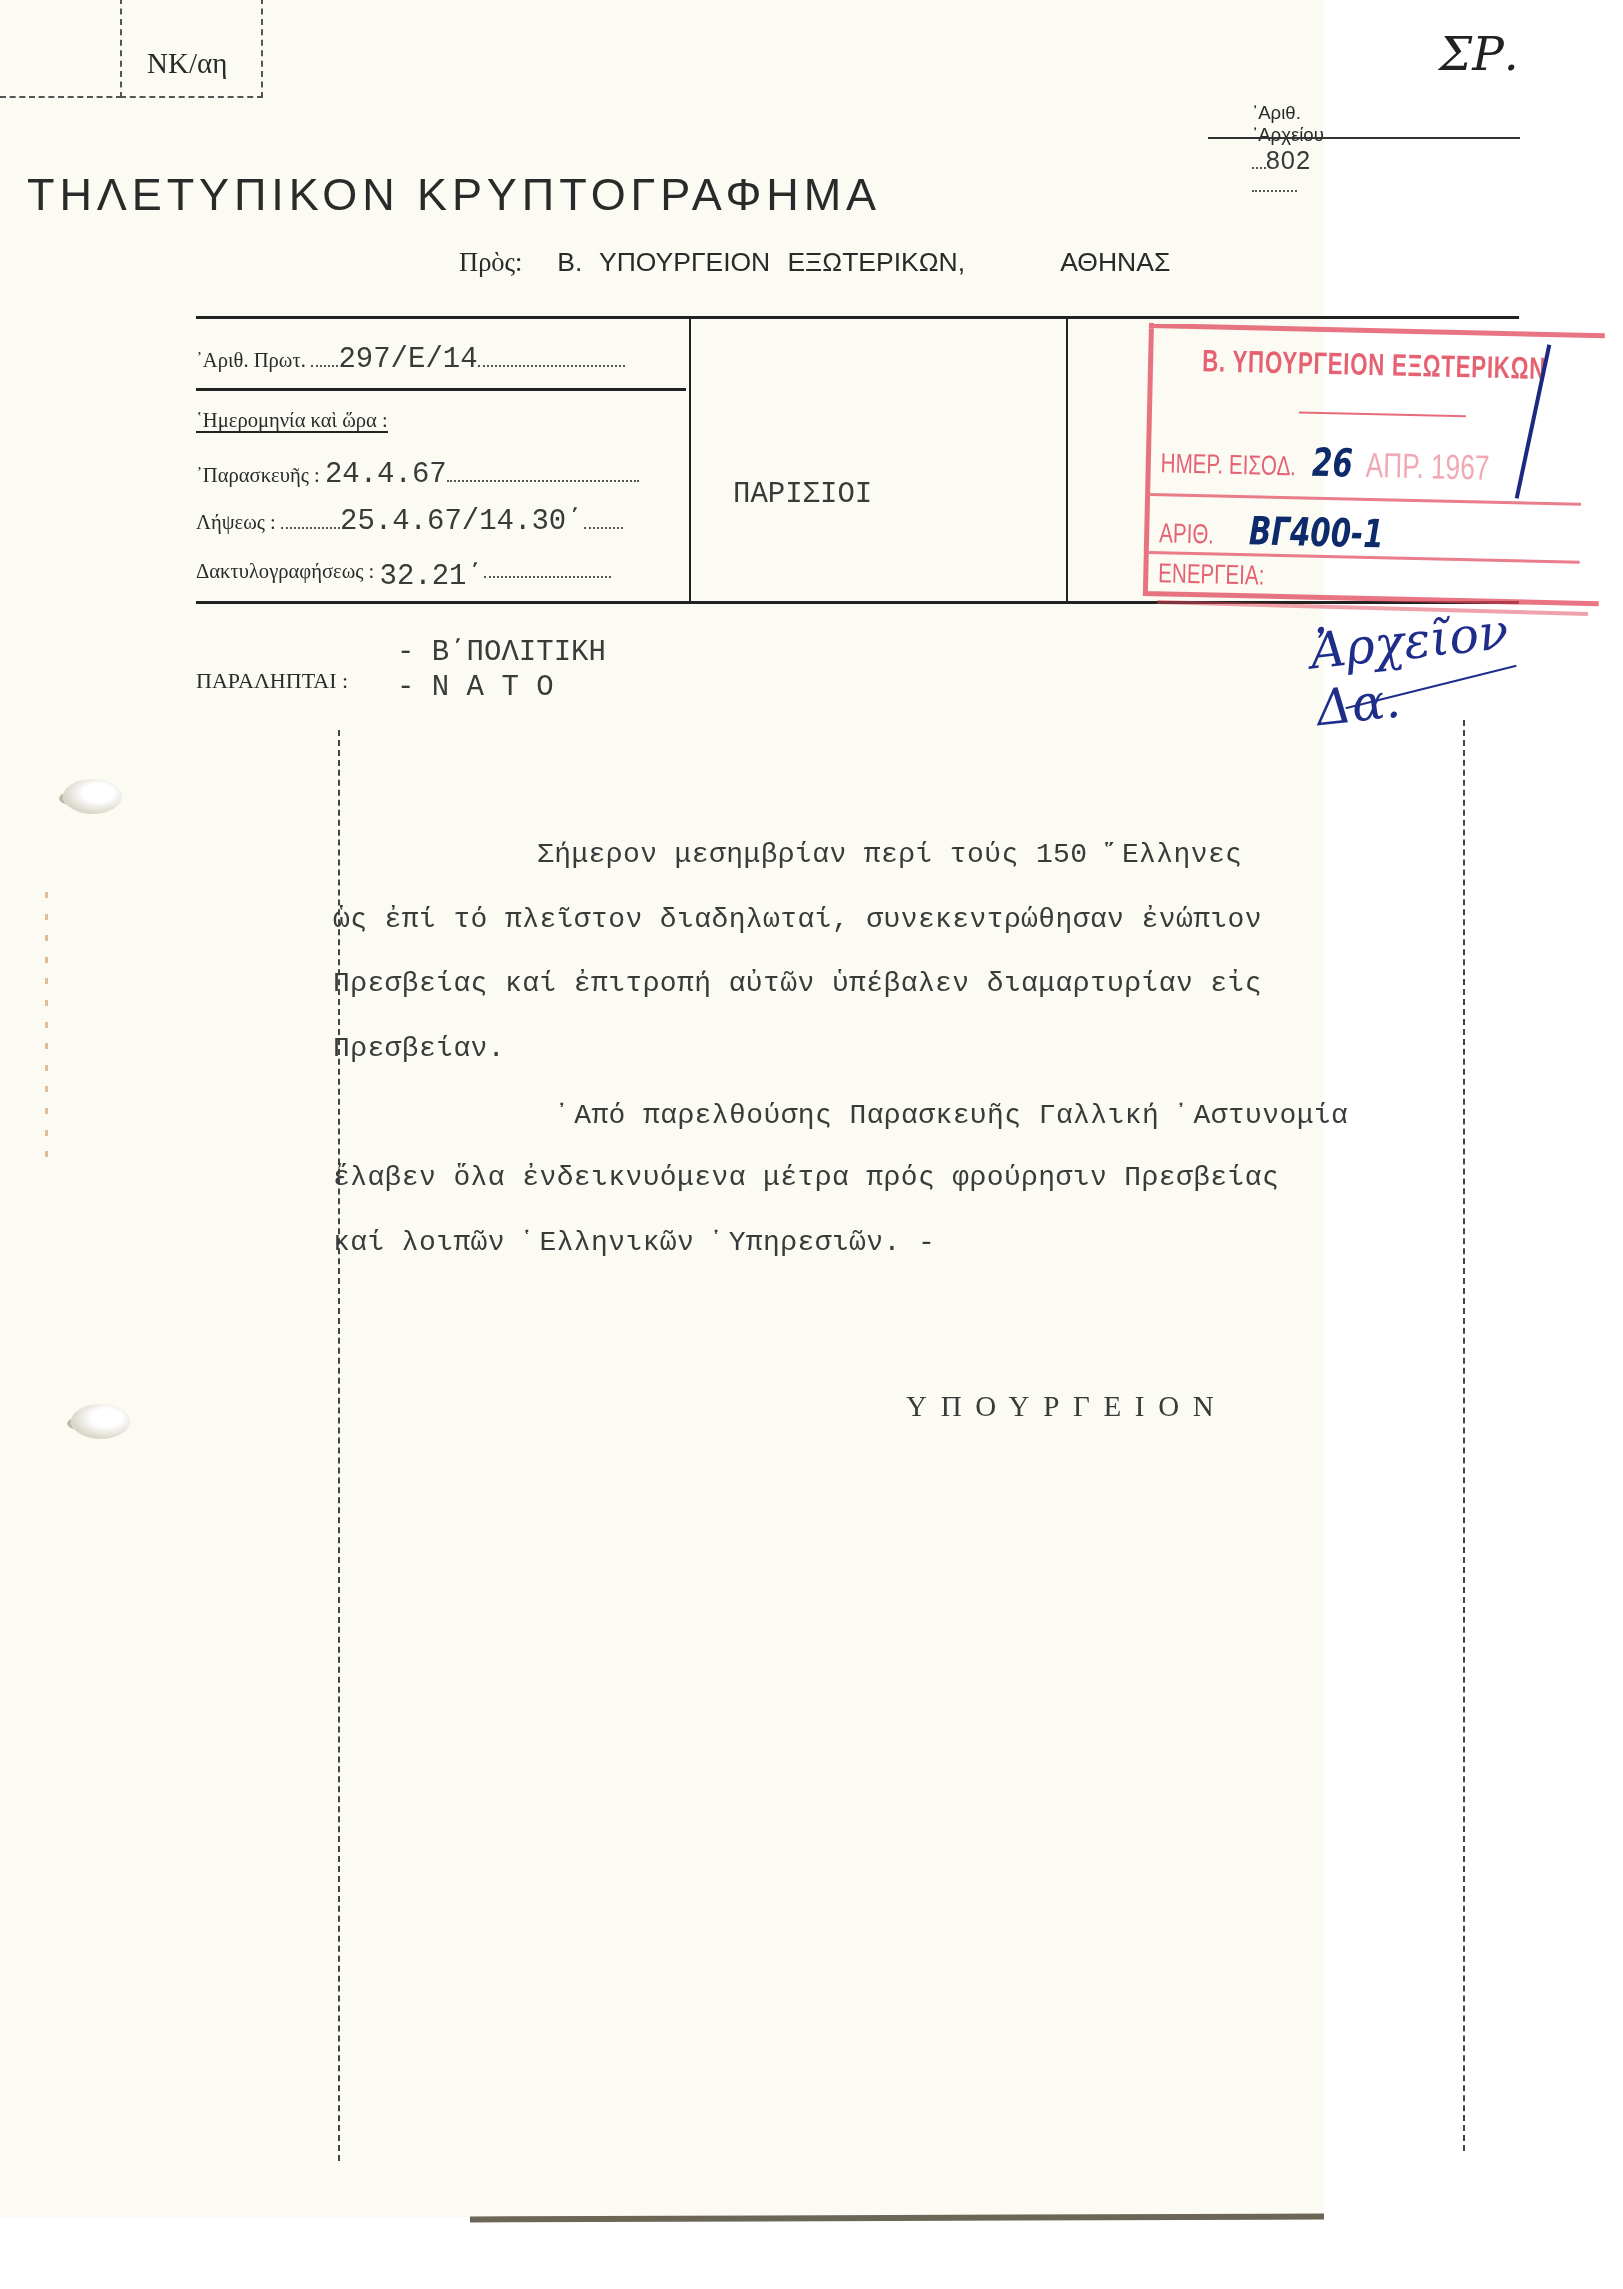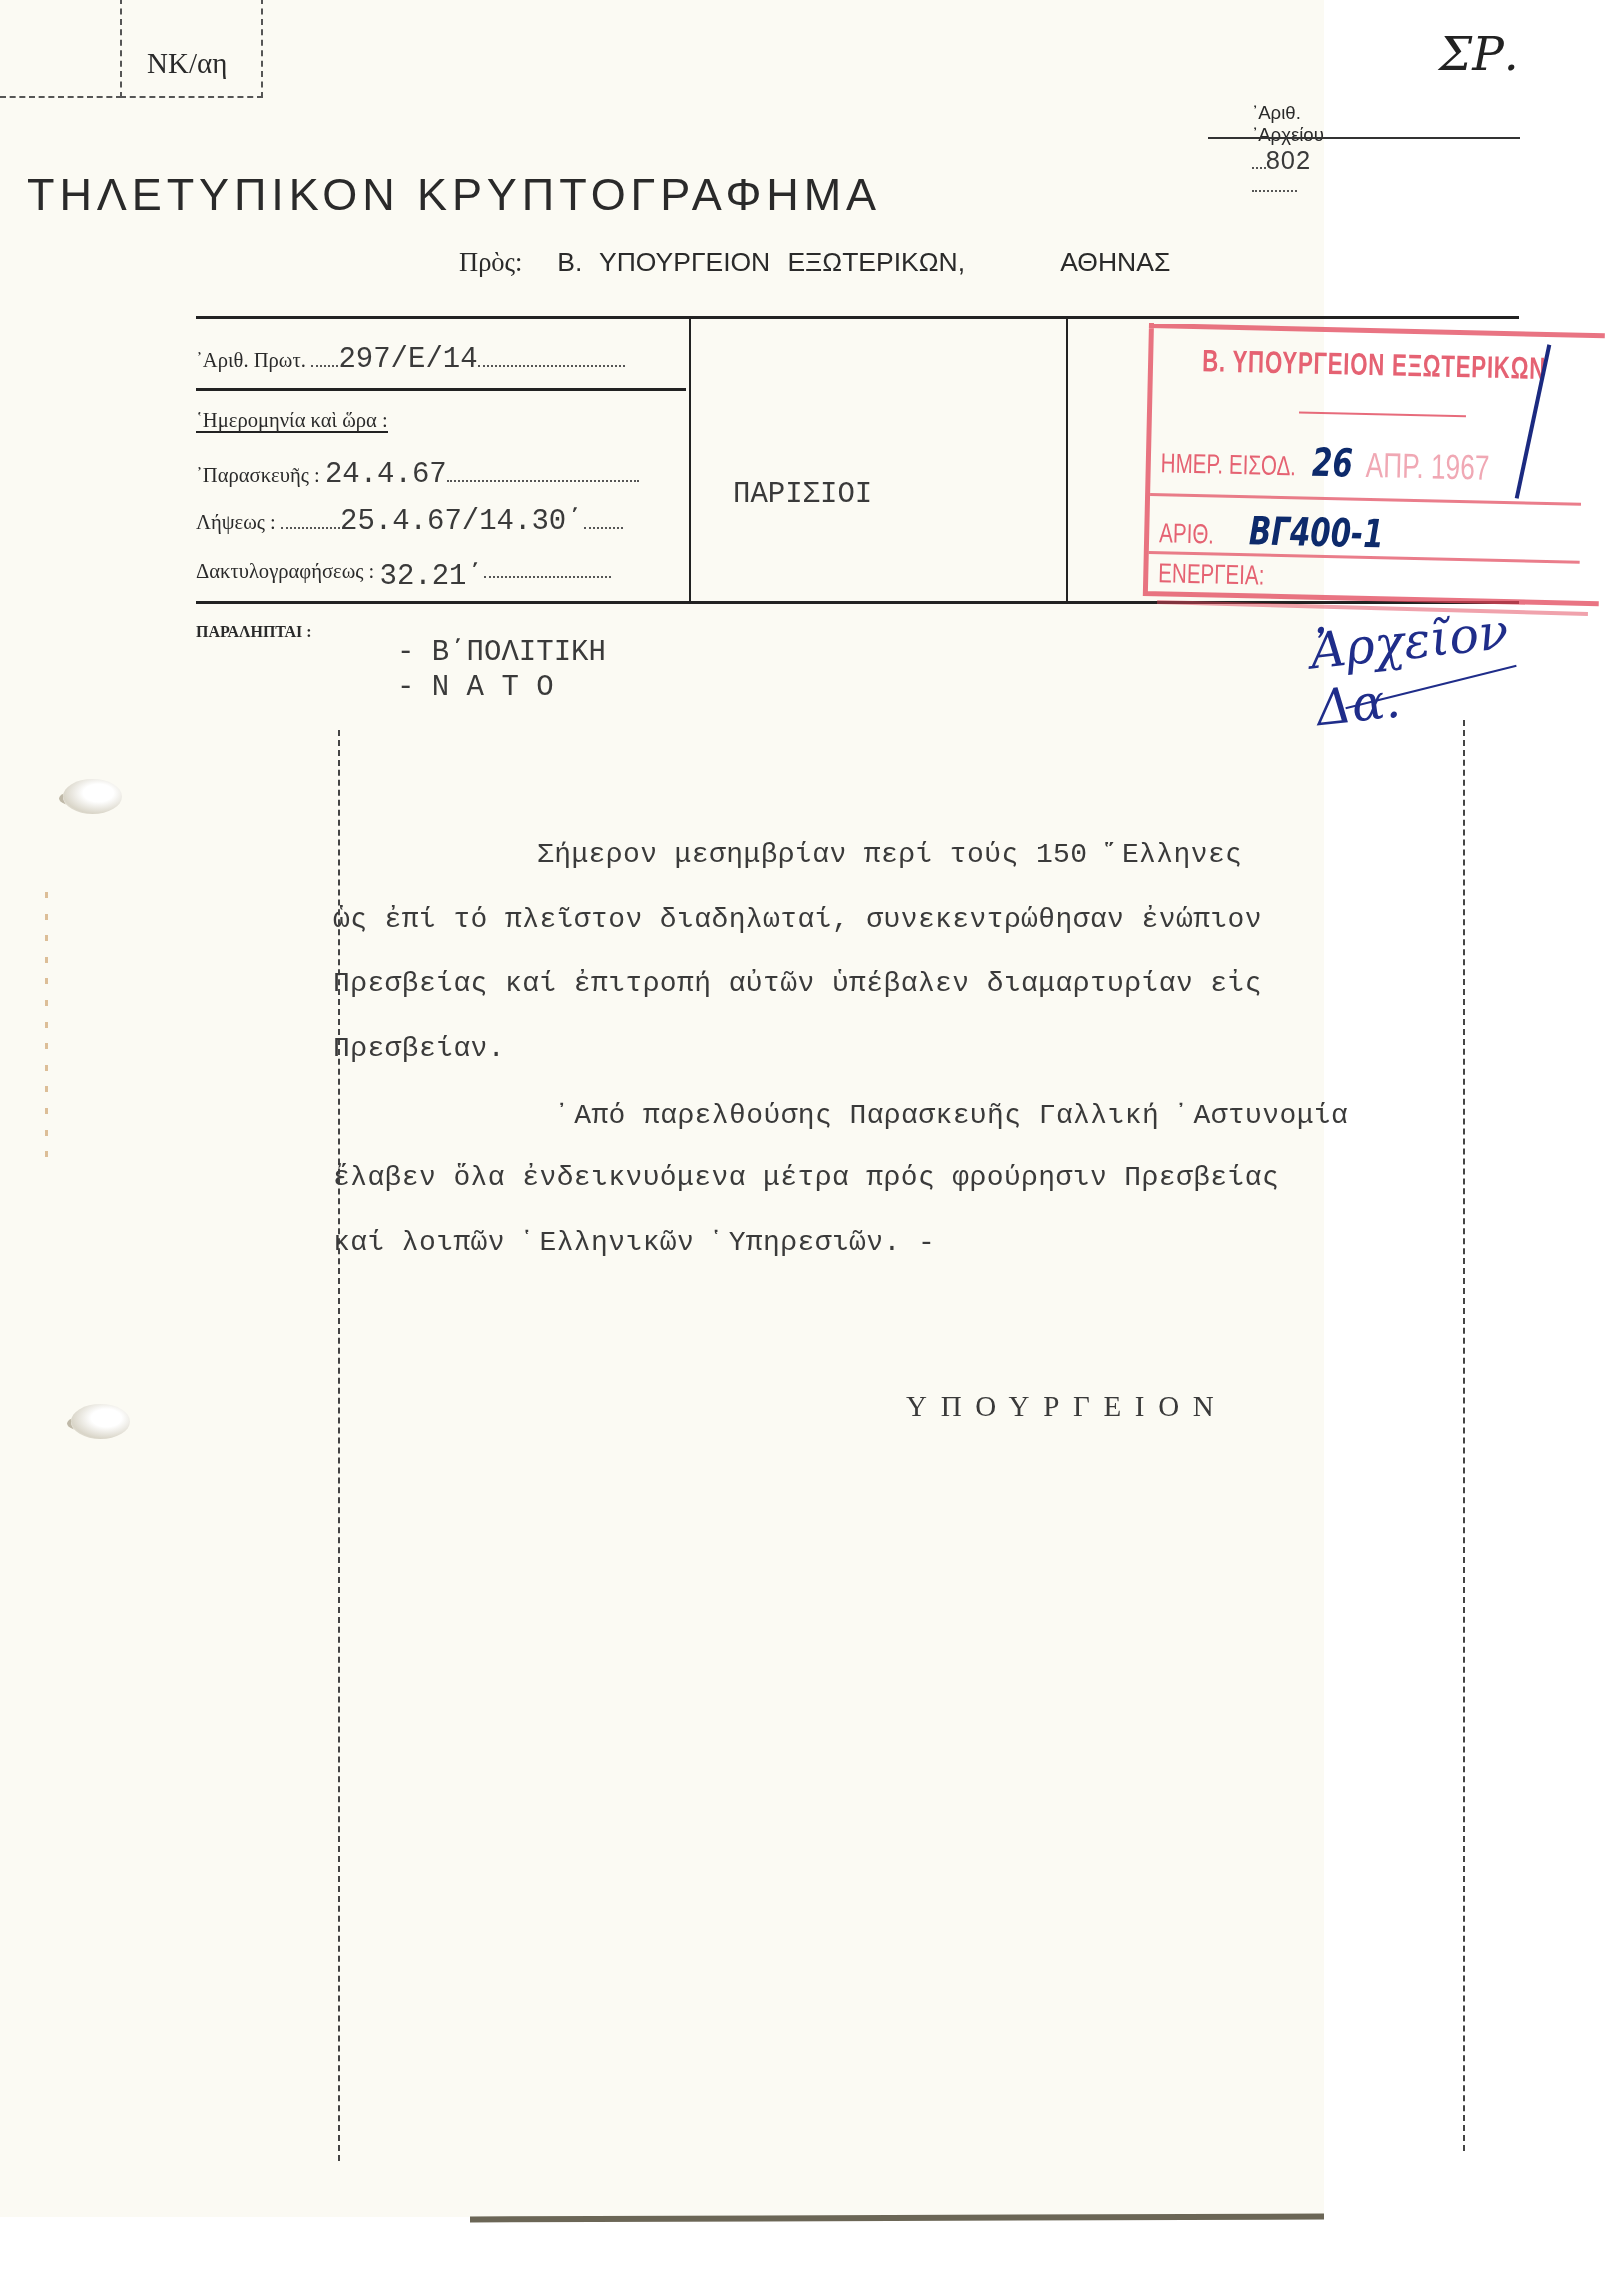--- a/index.html
+++ b/index.html
@@ -37,21 +37,21 @@
 
   .stamp { left:1149px; top:323px; width:451px; height:263px; border:5.9px solid rgba(225,70,90,0.75); border-right:none; transform:rotate(1.3deg); transform-origin:left top; color:rgba(225,70,90,0.85); font-family:"Liberation Sans","DejaVu Sans",sans-serif; }
   .stamp .s-title { position:absolute; left:49px; top:13.7px; font-size:31px; font-weight:bold; letter-spacing:1px; transform:scaleX(0.72); transform-origin:left; white-space:nowrap; }
   .stamp .s-sep { position:absolute; left:147px; top:80px; width:167px; border-bottom:2.9px solid rgba(225,70,90,0.8); }
   .stamp .s-row { position:absolute; left:9.8px; font-size:27.4px; transform:scaleX(0.75); transform-origin:left; white-space:nowrap; }
   .stamp .s-line { position:absolute; left:0; width:431px; border-bottom:3.9px solid rgba(225,70,90,0.7); }
   .stamp .s-date { color:rgba(230,110,130,0.6); font-size:35px; margin-left:9.8px; }
   .blue { color:#0d2a6b; font-family:"DejaVu Sans",sans-serif; font-weight:bold; font-style:italic; }
   .check { left:1531px; top:343px; width:3.9px; height:157px; background:#1b2a80; transform:rotate(12deg); }
 
-  .recips { left:196px; top:623px; font-size:16px; font-weight:bold; }
+  .recips { left:196px; top:668px; font-size:22px; font-weight:normal; }
   .recip-list { left:397px; top:635px; font-size:29px; line-height:35px; }
 
   .signature { left:1313px; top:613px; font-size:49px; color:#1f2d8a; transform:rotate(-6deg); }
 
   .margin-l { left:338px; top:730px; height:1431px; border-left:2px dashed #444; }
   .margin-r { left:1463px; top:720px; height:1431px; border-left:2px dashed #444; }
   .body { left:333px; font-size:28px; white-space:nowrap; letter-spacing:0.4px; }
   .signer { left:906px; top:1390px; font-size:29px; letter-spacing:13.7px; }
 
   .hole { position:absolute; width:59px; height:35px; border-radius:50%; background:radial-gradient(ellipse at 60% 40%, #ffffff 30%, #d9d5c8 70%, #fbfaf3 100%); box-shadow:-13.7px 2px 0 -9.8px #bfb9a8; }

